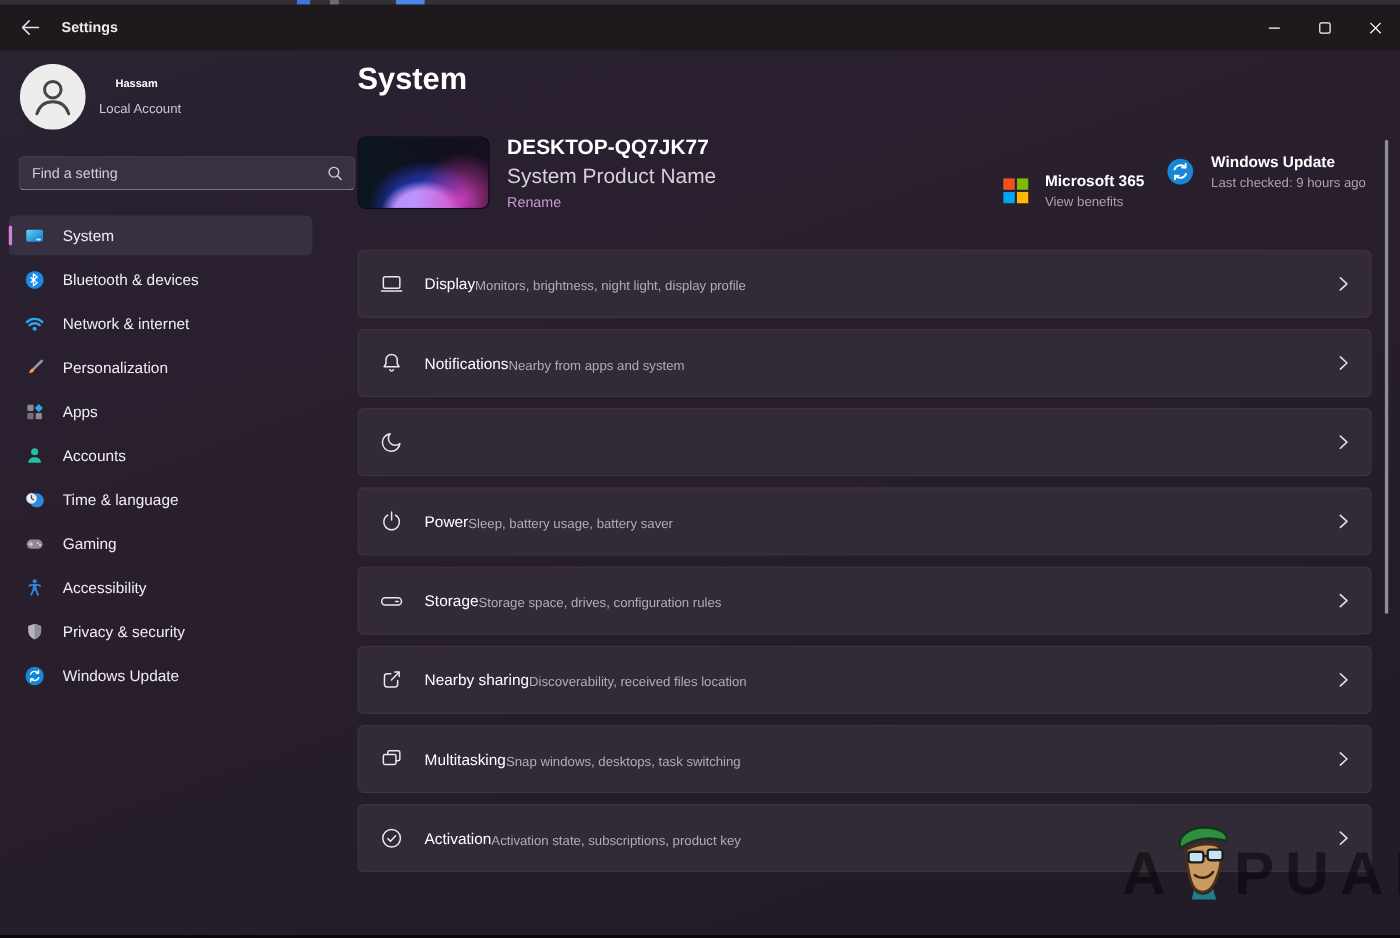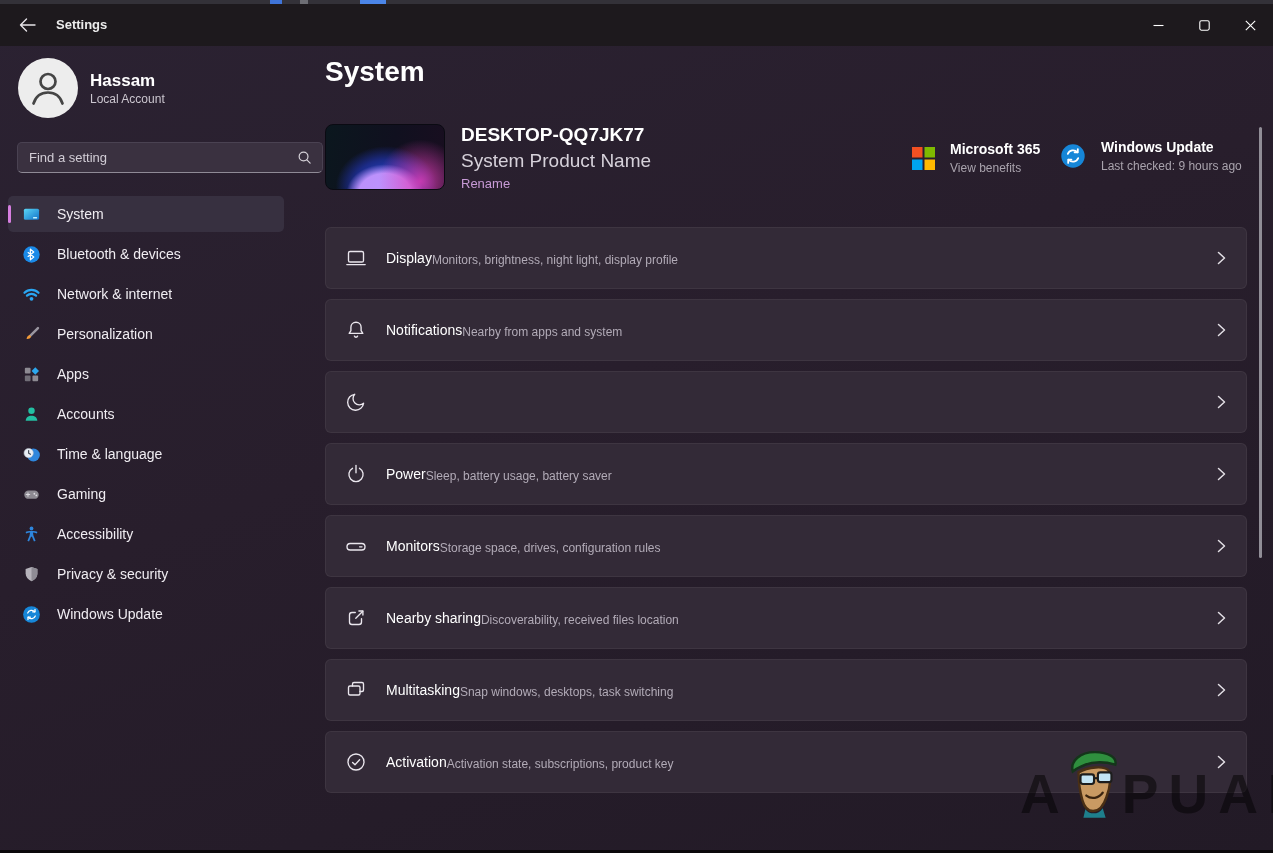--- a/index.html
+++ b/index.html
@@ -14,21 +14,21 @@
 
   
   .titlebar { position:absolute; left:0; top:4px; width:1273px; height:42px; background:#1d191d; z-index:10; }
   .back-btn { position:absolute; left:12px; top:8px; width:30px; height:26px; display:flex; align-items:center; justify-content:center; border-radius:4px; cursor:pointer; }
   .tb-title { position:absolute; left:56px; top:13px; font-size:13px; font-weight:700; color:#ececec; }
   .win-controls { position:absolute; right:0; top:0; height:42px; display:flex; }
   .win-btn { width:46px; height:42px; display:flex; align-items:center; justify-content:center; }
 
   
   .avatar { position:absolute; left:18px; top:58px; width:60px; height:60px; }
-  .user-name { position:absolute; left:90px; top:71px; font-size:17px; font-weight:700; color:#fff; }
+  .user-name { position:absolute; left:105px; top:71px; font-size:10px; font-weight:700; color:#fff; }
   .user-type { position:absolute; left:90px; top:92px; font-size:12px; color:#cbc6cf; }
   .search-box { position:absolute; left:17px; top:142px; width:306px; height:31px;
                 background:#3a3140; border:1px solid #4a4252; border-bottom:1px solid #8f8a96;
                 border-radius:5px; display:flex; align-items:center; }
   .search-box input { flex:1; background:transparent; border:none; outline:none; color:#d8d4dc;
                       font-size:13px; padding:0 8px 0 11px; font-family:inherit; }
   .search-box input::placeholder { color:#d2cdd6; }
   .search-icn { margin-right:10px; display:flex; }
 
   .nav { position:absolute; left:0; top:196px; width:300px; }
@@ -52,21 +52,21 @@
       linear-gradient(100deg,#0b171e 0%,#10101f 55%,#190e20 100%); }
   .device-info { display:flex; flex-direction:column; justify-content:center; margin-left:16px; }
   .device-name { font-size:19px; font-weight:700; color:#fff; }
   .device-product { font-size:19px; color:#d6d1da; margin-top:4px; }
   .device-rename { font-size:13px; color:var(--link); margin-top:4px; cursor:pointer; width:max-content; }
 
   .promo { position:absolute; display:flex; align-items:center; }
   .promo-text { margin-left:15px; display:flex; flex-direction:column; }
   .promo-title { font-size:14px; font-weight:700; color:#fff; }
   .promo-sub { font-size:12px; color:#a9a3ad; margin-top:4px; }
-  .promo-365 { left:912px; top:141px;justify-content:space-between; }
+  .promo-365 { left:912px; top:156px;justify-content:space-between; }
   .promo-wu  { left:1060px; top:139px; }
 
   .rows { position:absolute; left:325px; top:227px; width:922px; }
   .row { position:relative; height:62px; margin-bottom:10px; border-radius:6px;
          background:#332a37; border:1px solid rgba(255,255,255,0.055);
          display:flex; align-items:center; cursor:pointer; }
   .row-ico { width:26px; height:26px; margin-left:17px; display:flex; align-items:center; justify-content:center; flex:none; }
   .row-text { margin-left:17px; display:flex; flex-direction:row; }
   .row-title { font-size:14px; color:#fff; }
   .row-sub { font-size:12px; color:#b2abb7; margin-top:3px; }
@@ -372,21 +372,21 @@
     </div>
 
     <div class="row">
       <span class="row-ico">
         <svg width="24" height="24" viewBox="0 0 24 24" stroke="#ebe7ee" stroke-width="1.35" fill="none" stroke-linecap="round" stroke-linejoin="round">
           <rect x="3" y="9.5" width="18" height="6.5" rx="3.2"></rect>
             <path d="M15.6 12.8H18"></path>
           </svg>
       </span>
       <div class="row-text">
-          <span class="row-title">Monitors</span>
+          <span class="row-title">Storage</span>
         <span class="row-sub">Storage space, drives, configuration rules</span>
         </div>
       <span class="row-chev">
         <svg width="13" height="15" viewBox="0 0 13 15">
             <path d="M3.5 2l6 5.5-6 5.5" stroke="#e2dee4" stroke-width="1.5" fill="none" stroke-linecap="round" stroke-linejoin="round"></path>
           </svg>
         </span>
     </div>
 
     <div class="row">

